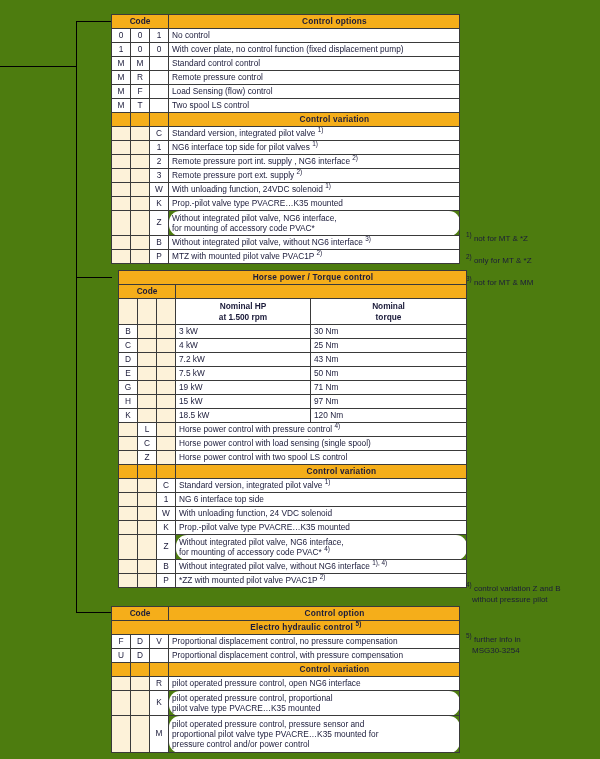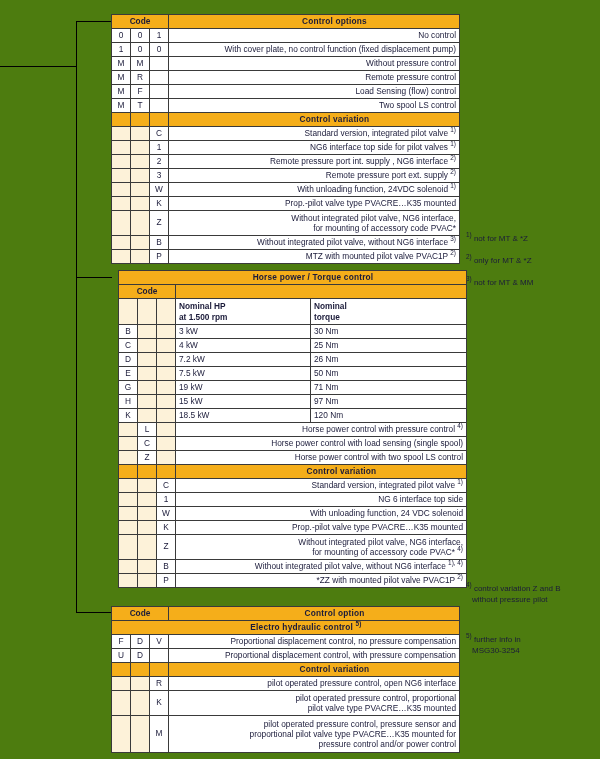--- a/index.html
+++ b/index.html
@@ -32,47 +32,47 @@
   .tbl td {
     border: 1px solid #3a3a3a;
     padding: 0 3px;
     height: 14px;
     line-height: 1.18;
     vertical-align: middle;
     background: #ffffff;
     white-space: nowrap;
   }
   .c-code { width: 19px; text-align: center; background: #FDF2D9; }
-  .c-desc { text-align: right; background: #ffffff; }
+  .c-desc { text-align: left; background: #ffffff; }
 
   
   td.banner {
     background: #F5AE1A;
     font-weight: bold;
     text-align: center;
     letter-spacing: .2px;
     color: #1b1b3a;
     padding-left: 44px;
   }
   td.banner-code {
     background: #F5AE1A;
     font-weight: bold;
     text-align: center;
     color: #1b1b3a;
   }
   td.cream-blank { background: #FDF2D9; }
   td.sub-head {
     background: #FDF2D9;
     font-weight: bold;
-    text-align: left;
+    text-align: center;
     white-space: normal;
     line-height: 1.25;
   }
   td.val { background: #ffffff; }
-  td.two-line { white-space: normal; line-height: 1.22; }
+  td.two-line { white-space: normal; line-height: 1.22; border-radius: 11px; }
 
   sup { font-size: 6.4px; vertical-align: super; line-height: 0; }
 
   
   .fn {
     position: absolute;
     font-size: 8px;
     color: #1b1b3a;
     line-height: 1.38;
     white-space: pre-line;
@@ -111,21 +111,21 @@
       <tr>
         <td class="c-code">1</td>
         <td class="c-code">0</td>
         <td class="c-code">0</td>
         <td class="c-desc">With cover plate, no control function (fixed displacement pump)</td>
       </tr>
       <tr>
         <td class="c-code">M</td>
         <td class="c-code">M</td>
         <td class="c-code"></td>
-        <td class="c-desc">Without pressure control</td>
+        <td class="c-desc">Standard control control</td>
       </tr>
       <tr>
         <td class="c-code">M</td>
         <td class="c-code">R</td>
         <td class="c-code"></td>
         <td class="c-desc">Remote pressure control</td>
       </tr>
       <tr>
         <td class="c-code">M</td>
         <td class="c-code">F</td>
@@ -248,21 +248,21 @@
         <td class="cream-blank"></td>
         <td class="cream-blank"></td>
         <td class="val">4 kW</td>
         <td class="val">25 Nm</td>
       </tr>
       <tr>
         <td class="c-code">D</td>
         <td class="cream-blank"></td>
         <td class="cream-blank"></td>
         <td class="val">7.2 kW</td>
-        <td class="val">26 Nm</td>
+        <td class="val">43 Nm</td>
       </tr>
       <tr>
         <td class="c-code">E</td>
         <td class="cream-blank"></td>
         <td class="cream-blank"></td>
         <td class="val">7.5 kW</td>
         <td class="val">50 Nm</td>
       </tr>
       <tr>
         <td class="c-code">G</td>

